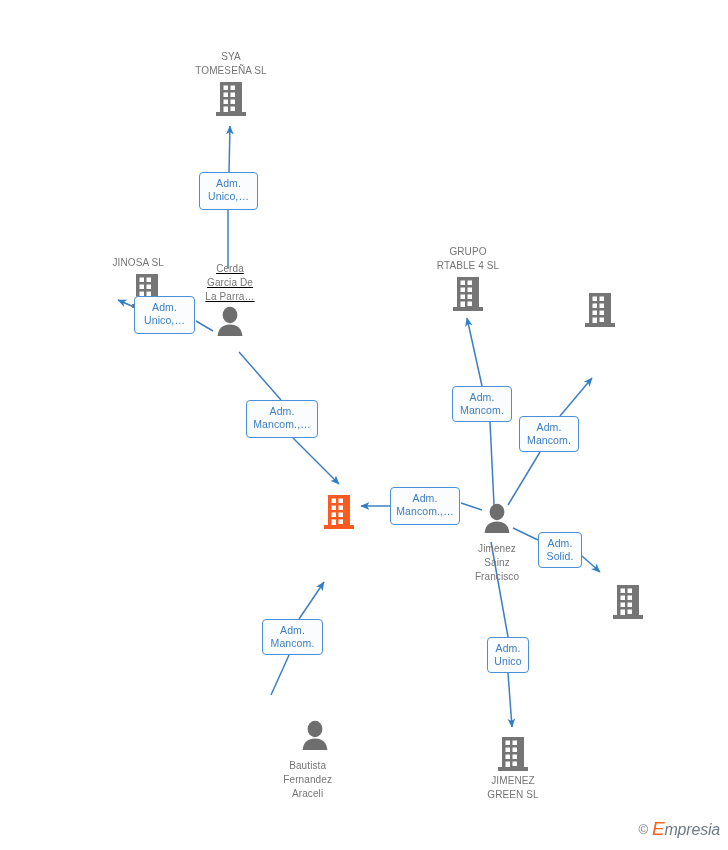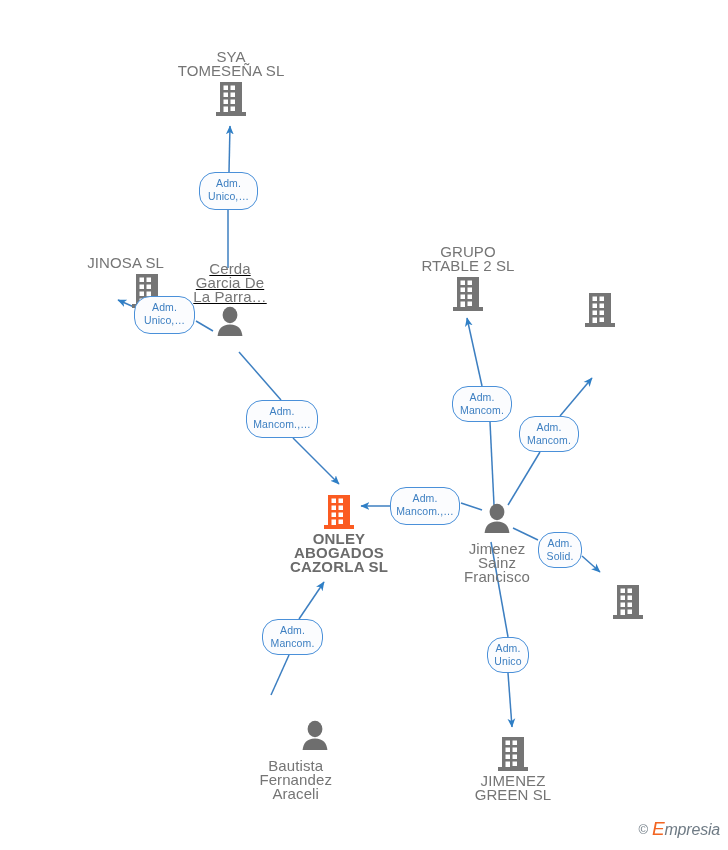--- a/index.html
+++ b/index.html
@@ -33,21 +33,21 @@
     text-align: center;
     line-height: 14px;
   }
   .node .icon-wrap {
     display: block;
     height: 38px;
     line-height: 38px;
   }
   .node .label {
     display: block;
-    font-size: 15px;
+    font-size: 10px;
     color: #757575;
     letter-spacing: 0.1px;
     white-space: pre-line;
   }
   .node.company-highlight .label {
     color: #6b6b6b;
     font-weight: bold;
     letter-spacing: 0.2px;
   }
 
@@ -59,21 +59,21 @@
   
   .node.bottom-label { display: flex; flex-direction: column; }
   .node.bottom-label .icon-wrap { order: 1; }
   .node.bottom-label .label { order: 2; margin-top: 1px; }
 
   .edge-label {
     position: absolute;
     box-sizing: border-box;
     background: #fbfcfe;
     border: 1.3px solid #4a90d9;
-    border-radius: 16px;
+    border-radius: 4px;
     color: #3d7fc1;
     font-size: 10.5px;
     line-height: 13px;
     text-align: center;
     padding: 4px 4px 3px 4px;
     white-space: pre-line;
     letter-spacing: 0.1px;
   }
 
   #watermark {
@@ -182,21 +182,21 @@
             <rect x="9.5" y="5.5" width="4.5" height="4.5" fill="#ffffff"></rect>
             <rect x="16.5" y="5.5" width="4.5" height="4.5" fill="#ffffff"></rect>
             <rect x="9.5" y="12.5" width="4.5" height="4.5" fill="#ffffff"></rect>
             <rect x="16.5" y="12.5" width="4.5" height="4.5" fill="#ffffff"></rect>
             <rect x="9.5" y="19.5" width="4.5" height="4.5" fill="#ffffff"></rect>
             <rect x="16.5" y="19.5" width="4.5" height="4.5" fill="#ffffff"></rect>
             <rect x="9.5" y="26.5" width="4.5" height="5.5" fill="#ffffff"></rect>
             <rect x="16.5" y="26.5" width="4.5" height="4.5" fill="#ffffff"></rect>
           </svg></span>
         <span class="label">GRUPO
-RTABLE 2  SL</span>
+RTABLE 4  SL</span>
       </div>
       <div class="node top-label" style="left: 600px; top: 291px;">
         <span class="icon-wrap"><svg width="34" height="38" viewBox="0 0 34 38" aria-hidden="true">
             <rect x="6" y="2" width="22" height="30" fill="#757575"></rect>
             <rect x="2" y="32" width="30" height="4" fill="#757575"></rect>
             <rect x="9.5" y="5.5" width="4.5" height="4.5" fill="#ffffff"></rect>
             <rect x="16.5" y="5.5" width="4.5" height="4.5" fill="#ffffff"></rect>
             <rect x="9.5" y="12.5" width="4.5" height="4.5" fill="#ffffff"></rect>
             <rect x="16.5" y="12.5" width="4.5" height="4.5" fill="#ffffff"></rect>
             <rect x="9.5" y="19.5" width="4.5" height="4.5" fill="#ffffff"></rect>
@@ -211,23 +211,20 @@
             <rect x="2" y="32" width="30" height="4" fill="#FB5B21"></rect>
             <rect x="9.5" y="5.5" width="4.5" height="4.5" fill="#ffffff"></rect>
             <rect x="16.5" y="5.5" width="4.5" height="4.5" fill="#ffffff"></rect>
             <rect x="9.5" y="12.5" width="4.5" height="4.5" fill="#ffffff"></rect>
             <rect x="16.5" y="12.5" width="4.5" height="4.5" fill="#ffffff"></rect>
             <rect x="9.5" y="19.5" width="4.5" height="4.5" fill="#ffffff"></rect>
             <rect x="16.5" y="19.5" width="4.5" height="4.5" fill="#ffffff"></rect>
             <rect x="9.5" y="26.5" width="4.5" height="5.5" fill="#ffffff"></rect>
             <rect x="16.5" y="26.5" width="4.5" height="4.5" fill="#ffffff"></rect>
           </svg></span>
-        <span class="label">ONLEY
-ABOGADOS
-CAZORLA  SL</span>
       </div>
       <div class="node bottom-label" style="left: 497px; top: 503px;">
         <span class="icon-wrap"><svg width="34" height="32" viewBox="0 0 34 32" aria-hidden="true">
             <ellipse cx="17" cy="9" rx="7.4" ry="8.2" fill="#6e6e6e"></ellipse>
             <path d="M17 18.4 C 8.6 18.4 5.2 23.4 4.6 30 L 29.4 30 C 28.8 23.4 25.4 18.4 17 18.4 Z" fill="#6e6e6e"></path>
           </svg></span>
         <span class="label">Jimenez
 Sainz
 Francisco</span>
       </div>

